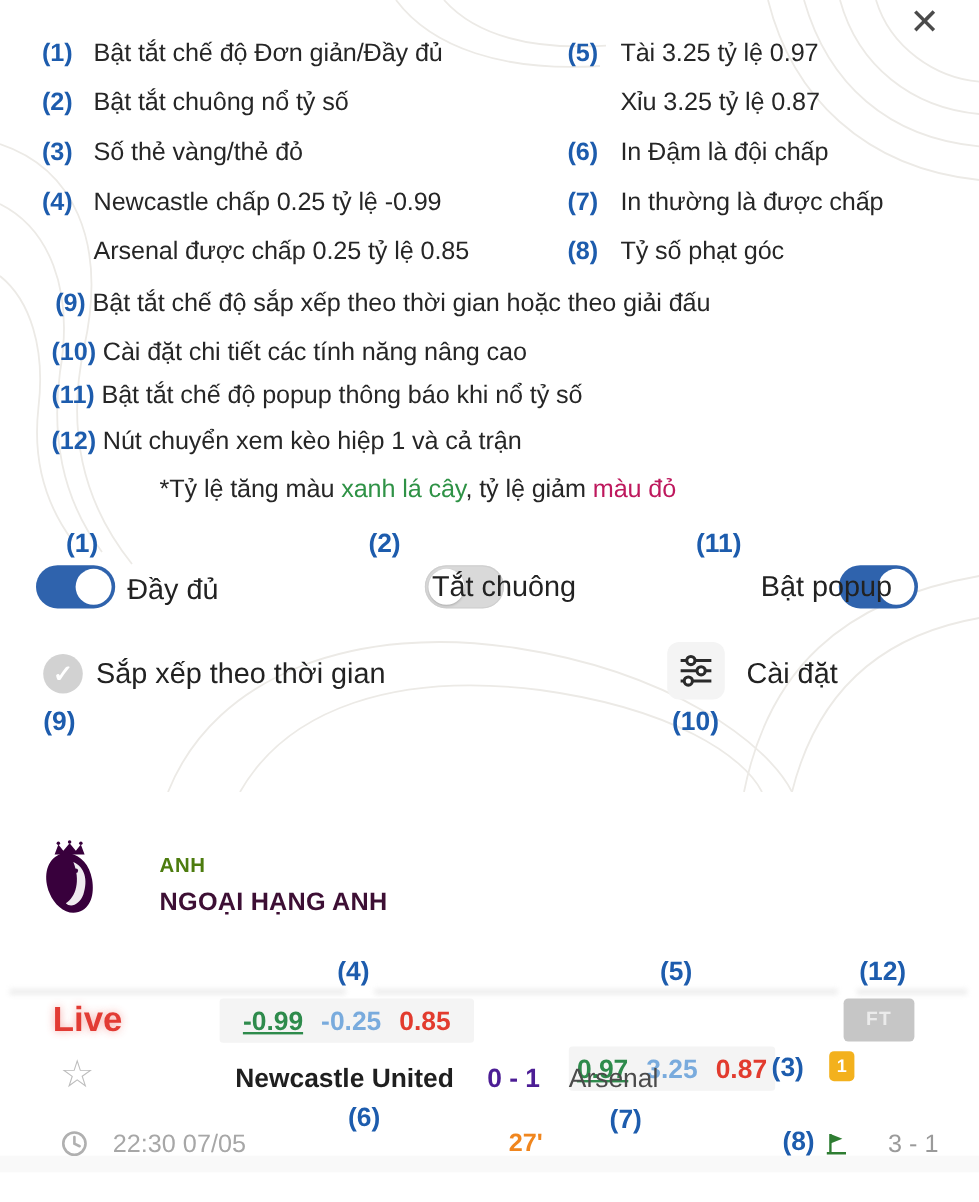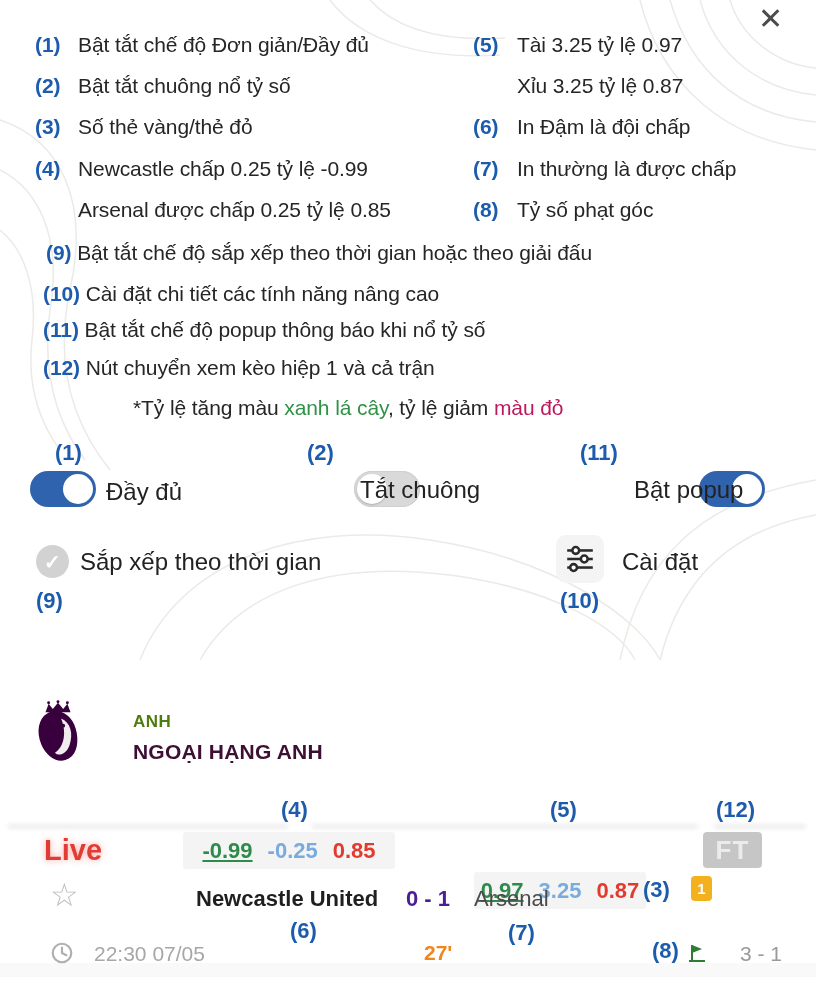--- a/index.html
+++ b/index.html
@@ -38,21 +38,21 @@
   
   .country{font-size:17px;color:#4d7c0f;letter-spacing:.5px;font-weight:bold;}
   .league-name{font-size:21px;color:#3d0f34;font-weight:bold;letter-spacing:.2px;}
 
   
   .odds-strip{background:#f4f4f4;border-radius:3px;height:37px;display:flex;align-items:center;
     justify-content:center;gap:15px;font-size:22px;font-weight:600;}
   .g{color:#2e8b4c;text-decoration:underline;} .b{color:#79abdd;} .r{color:#e23b2e;}
   .live{font-size:29px;font-weight:bold;color:#e23b34;text-shadow:0 0 7px rgba(232,60,52,.45);}
   .ft-btn{width:59px;height:36px;background:#c6c6c6;border-radius:4px;color:#ebebeb;
-    font-size:26px;font-weight:bold;display:flex;align-items:center;justify-content:center;letter-spacing:1px;}
+    font-size:16px;font-weight:bold;display:flex;align-items:center;justify-content:center;letter-spacing:1px;}
   .badge-yellow{width:21px;height:25px;background:#f3b11d;border-radius:4px;color:#fff;
     font-size:15px;font-weight:bold;display:flex;align-items:center;justify-content:center;}
   .home-team{font-size:22px;font-weight:bold;color:#1f1f1f;}
   .score{font-size:22px;font-weight:bold;color:#4c1d95;}
   .away-team{font-size:22px;color:#4a4a4a;}
   .star{font-size:32px;color:#bdbdbd;line-height:30px;}
   .time-text{font-size:21px;color:#a7a7a7;}
   .minute{font-size:21px;color:#f0861e;font-weight:bold;}
   .corner-score{font-size:21px;color:#9a9a9a;}
   .close-x{font-size:30px;color:#4b4b4b;line-height:30px;cursor:pointer;}

